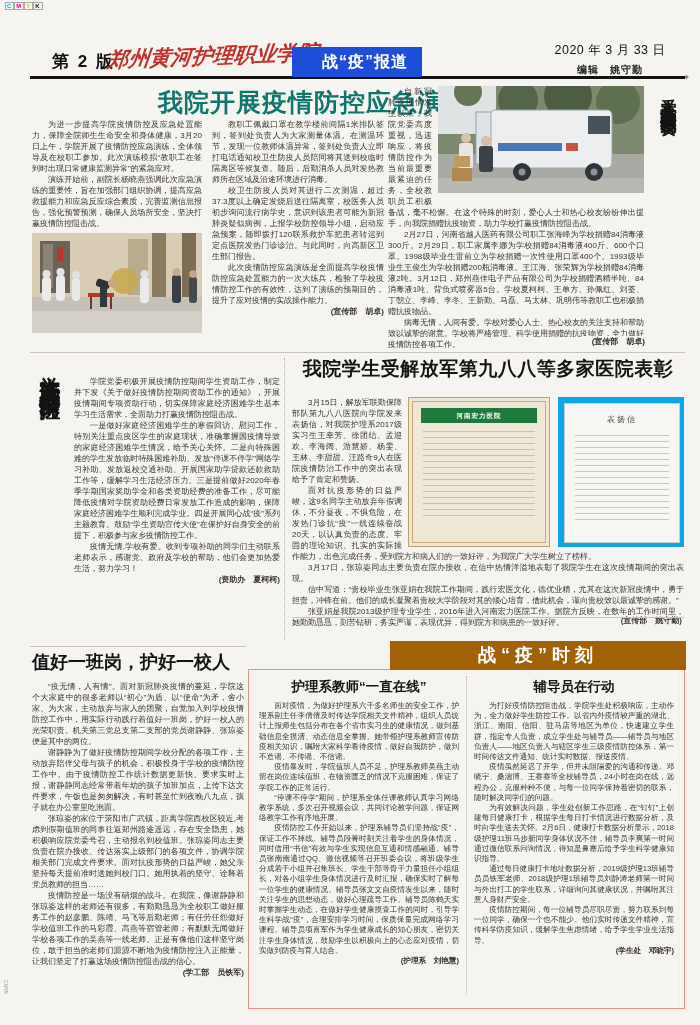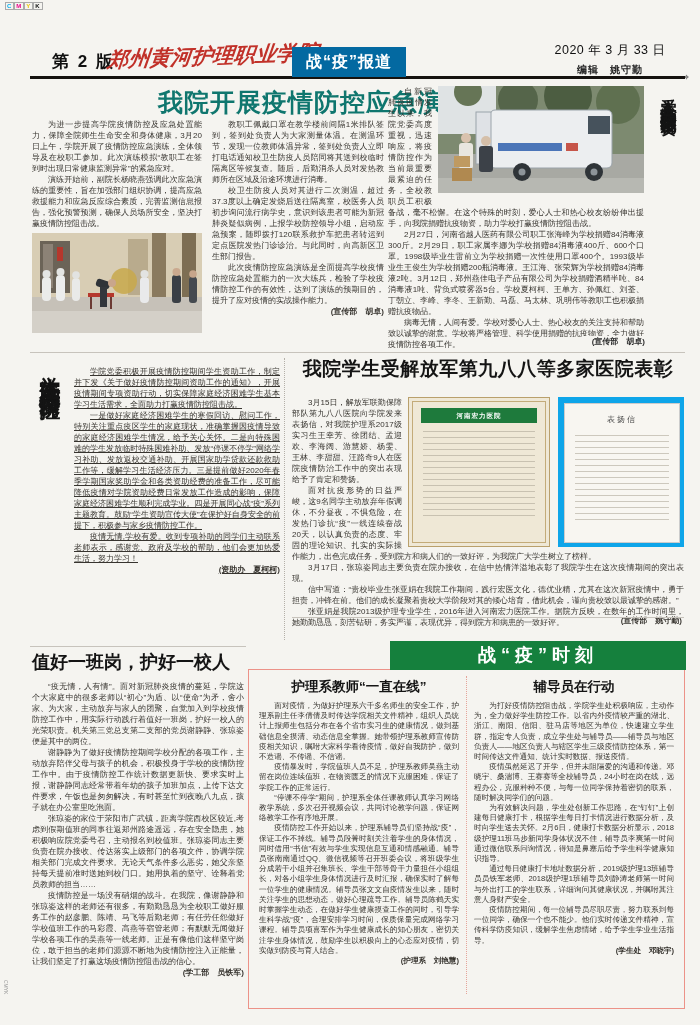--- a/index.html
+++ b/index.html
@@ -12,22 +12,22 @@
   .marks span{display:inline-block;border:0.5px solid #aaa;padding:0 1px;}
   .mk-c{color:#00aeef}.mk-m{color:#ec008c}.mk-y{color:#e8c400}.mk-k{color:#111}
   .reg-cross{position:absolute;left:684px;top:72px;font-size:9px;color:#444;}
   .marks-b{position:absolute;left:3px;top:980px;font-size:5px;color:#999;writing-mode:vertical-rl;}
 
   
   .page-label{position:absolute;left:52px;top:50px;font-size:17px;font-weight:bold;color:#111;letter-spacing:2px;}
   .school-script{position:absolute;left:108px;top:42px;width:210px;font-family:"DejaVu Serif",serif;
         font-style:italic;font-weight:bold;font-size:21px;color:#c13129;transform:skewX(-8deg) rotate(-2deg);
         white-space:nowrap;}
-  .banner-box{position:absolute;left:292px;top:47px;width:114px;height:30px;background:#0369a1;
-        color:#fff;font-size:16px;font-weight:bold;text-align:center;line-height:30px;letter-spacing:1px;z-index:2;}
+  .banner-box{position:absolute;left:292px;top:47px;width:114px;height:30px;background:#1d4ed8;
+        color:#fff;font-size:16px;font-weight:bold;text-align:center;line-height:30px;letter-spacing:1px;z-index:2;padding-left:16px;}
   .mast-right{position:absolute;left:545px;top:42px;width:130px;text-align:center;}
   .mast-date{font-size:12.5px;color:#111;letter-spacing:0.5px;}
   .mast-editor{font-size:10px;color:#222;margin-top:4px;letter-spacing:1px;font-weight:bold;}
   .mast-rule{position:absolute;left:30px;top:76px;width:655px;height:2.5px;background:#15120f;}
 
   
   .body{font-size:8px;line-height:11px;text-align:justify;color:#37342f;overflow:hidden;}
   .body p{margin:0;text-indent:2em;}
   .byline{font-weight:bold;text-align:right;white-space:nowrap;}
   .byline-abs{position:absolute;right:2px;bottom:1px;font-size:8px;font-weight:bold;
@@ -49,21 +49,21 @@
   .vtitleB{position:absolute;right:0;top:0;width:34px;height:262px;writing-mode:vertical-rl;
         text-orientation:upright;font-size:16px;font-weight:bold;letter-spacing:1.5px;color:#141414;
         display:flex;align-items:center;}
   .bodyB{position:absolute;left:0;top:0;width:256px;height:262px;}
   .photoB{float:right;width:206px;height:107px;margin:0 0 4px 6px;display:block;}
 
   
   .blockC{position:absolute;left:32px;top:358px;width:248px;height:284px;}
   .vtitleC{position:absolute;left:0;top:2px;width:32px;height:280px;writing-mode:vertical-rl;
         text-orientation:upright;font-size:21px;font-weight:bold;letter-spacing:2px;color:#141414;}
-  .bodyC{position:absolute;left:42px;top:8px;width:206px;height:280px;text-decoration:underline;}
+  .bodyC{position:absolute;left:42px;top:18px;width:206px;height:280px;}
 
   
   .blockD{position:absolute;left:292px;top:356px;width:392px;height:258px;}
   .blockD .hl{font-size:19px;font-weight:bold;text-align:center;letter-spacing:0.5px;color:#141414;margin-bottom:15px;}
   .bodyD{position:relative;height:230px;}
   .photosD{float:right;width:276px;margin:0 0 4px 6px;display:flex;gap:8px;}
   .cert1{width:142px;height:150px;background:#efe8d6;border:1px solid #b9a06c;box-shadow:inset 0 0 0 3px #efe8d6, inset 0 0 0 4px #c3ab79;padding:2px;box-sizing:border-box;}
   .cert1 .ghead{margin:8px 10px 0;height:15px;background:#1e7a3c;color:#fff;font-size:6.5px;
         line-height:15px;text-align:center;font-weight:bold;letter-spacing:1px;}
   .certlines{margin:8px 12px 0;height:86px;background:repeating-linear-gradient(to bottom,#a9a292 0 1px,transparent 1px 6px);opacity:.55;}
@@ -71,21 +71,21 @@
   .cert2 .paper{width:100%;height:100%;background:#f8f6f1;border:0.5px solid #ccc;}
   .cert2 .ltitle{text-align:center;font-size:8px;color:#4a4a4a;padding-top:10px;letter-spacing:2px;}
   .cert2 .certlines{margin:10px 10px 0;height:90px;}
 
   
   .blockE{position:absolute;left:32px;top:650px;width:212px;height:358px;}
   .blockE .hl{font-size:18px;font-weight:bold;color:#141414;margin-bottom:7px;white-space:nowrap;}
   .bodyE{height:328px;}
 
   
-  .moment-title{position:absolute;left:390px;top:641px;width:296px;height:29px;background:#15803d;
+  .moment-title{position:absolute;left:390px;top:641px;width:296px;height:29px;background:#a16207;
         color:#fff;font-size:18px;font-weight:bold;text-align:center;line-height:29px;letter-spacing:5px;z-index:2;}
   .moment-box{position:absolute;left:248px;top:669px;width:437px;height:340px;border:1px solid #ec9288;
         box-sizing:border-box;display:flex;justify-content:space-between;padding:8px 10px;}
   .mcol{width:200px;position:relative;}
   .mcol .shl{font-size:13.5px;font-weight:bold;text-align:center;color:#141414;margin-bottom:5px;white-space:nowrap;}
   .mbody{font-size:7.6px;line-height:10.2px;height:300px;}
   .msep{border-left:1px dotted #e5a49a;height:318px;margin-top:-2px;}
 </style>
 </head>
 <body>
@@ -249,21 +249,21 @@
 
   <div class="hrule" style="left:292px;top:617px;width:392px;"></div>
   <div class="hrule" style="left:30px;top:646px;width:216px;"></div>
 
   <div class="blockE">
     <div class="hl">值好一班岗，护好一校人</div>
     <div class="bodyE body">
       <div>
           <p>“疫无情，人有情”。面对新冠肺炎疫情的蔓延，学院这个大家庭中的很多老师以“初心”为盾、以“使命”为矛，舍小家、为大家，主动放弃与家人的团聚，自觉加入到学校疫情防控工作中，用实际行动践行着值好一班岗，护好一校人的光荣职责。机关第三党总支第二支部的党员谢静静、张琼姿便是其中的两位。</p>
           <p>谢静静为了做好疫情防控期间学校分配的各项工作，主动放弃陪伴父母与孩子的机会，积极投身于学校的疫情防控工作中。由于疫情防控工作统计数据更新快、要求实时上报，谢静静同志经常带着年幼的孩子加班加点，上传下达文件要求，午饭也是匆匆解决，有时甚至忙到夜晚八九点，孩子就在办公室里吃泡面。</p>
-          <p>张琼姿的家位于荥阳市广武镇，距离学院西校区较近,考虑到假期值班的同事往返郑州路途遥远，存在安全隐患，她积极响应院党委号召，主动报名到校值班。张琼姿同志主要负责在院办接收、传达落实上级部门的各项文件，协调学院相关部门完成文件要求。无论天气条件多么恶劣，她父亲坚持每天提前准时送她到校门口。她用执着的坚守、诠释着党员教师的担当……</p>
+          <p>张琼姿的家位于荥阳市广武镇，距离学院西校区较近,考虑到假期值班的同事往返郑州路途遥远，存在安全隐患，她积极响应院党委号召，主动报名到校值班。张琼姿同志主要负责在院办接收、传达落实上级部门的各项文件，协调学院相关部门完成文件要求。面对抗疫形势的日益严峻，她父亲坚持每天提前准时送她到校门口。她用执着的坚守、诠释着党员教师的担当……</p>
           <p>疫情防控是一场没有硝烟的战斗。在我院，像谢静静和张琼姿这样的老师还有很多，有勤勤恳恳为全校职工做好服务工作的赵彦鹏、陈靖、马飞等后勤老师；有任劳任怨做好学校值班工作的马彩霞、高燕等宿管老师；有默默无闻做好学校各项工作的吴燕等一线老师。正是有像他们这样坚守岗位，敢于担当的老师们源源不断地为疫情防控注入正能量，让我们坚定了打赢这场疫情防控阻击战的信心。</p>
         </div>
       <div class="byline">(学工部　员铁军)</div>
     </div>
   </div>
 
   <div class="moment-title">战“疫”时刻</div>
   <div class="moment-box">
     <div class="mcol">
       <div class="shl">护理系教师“一直在线”</div>

